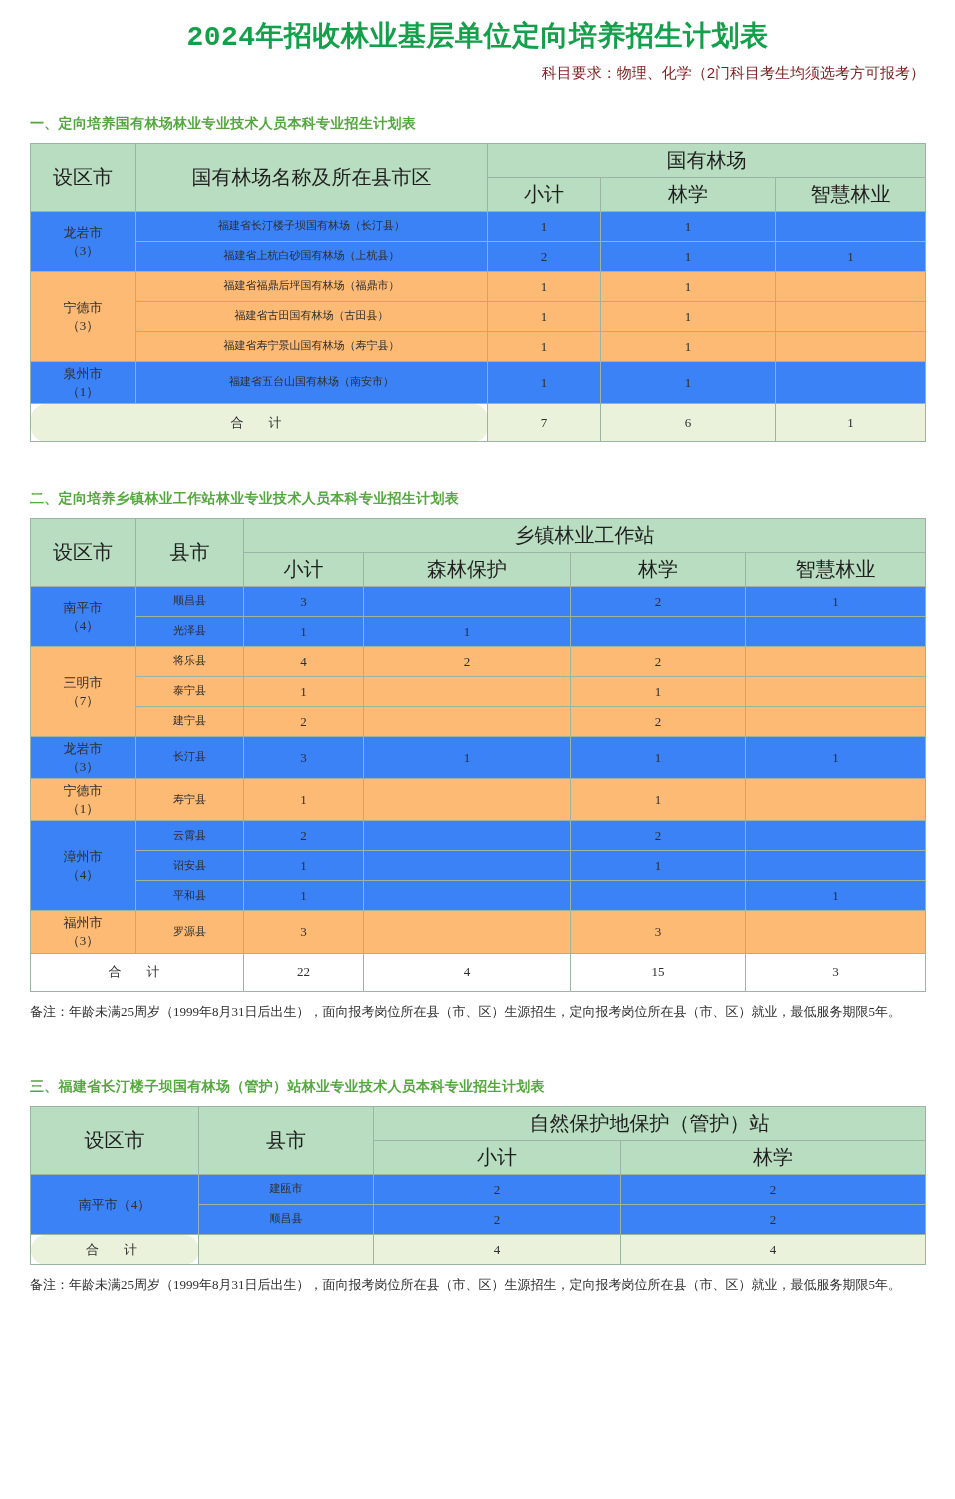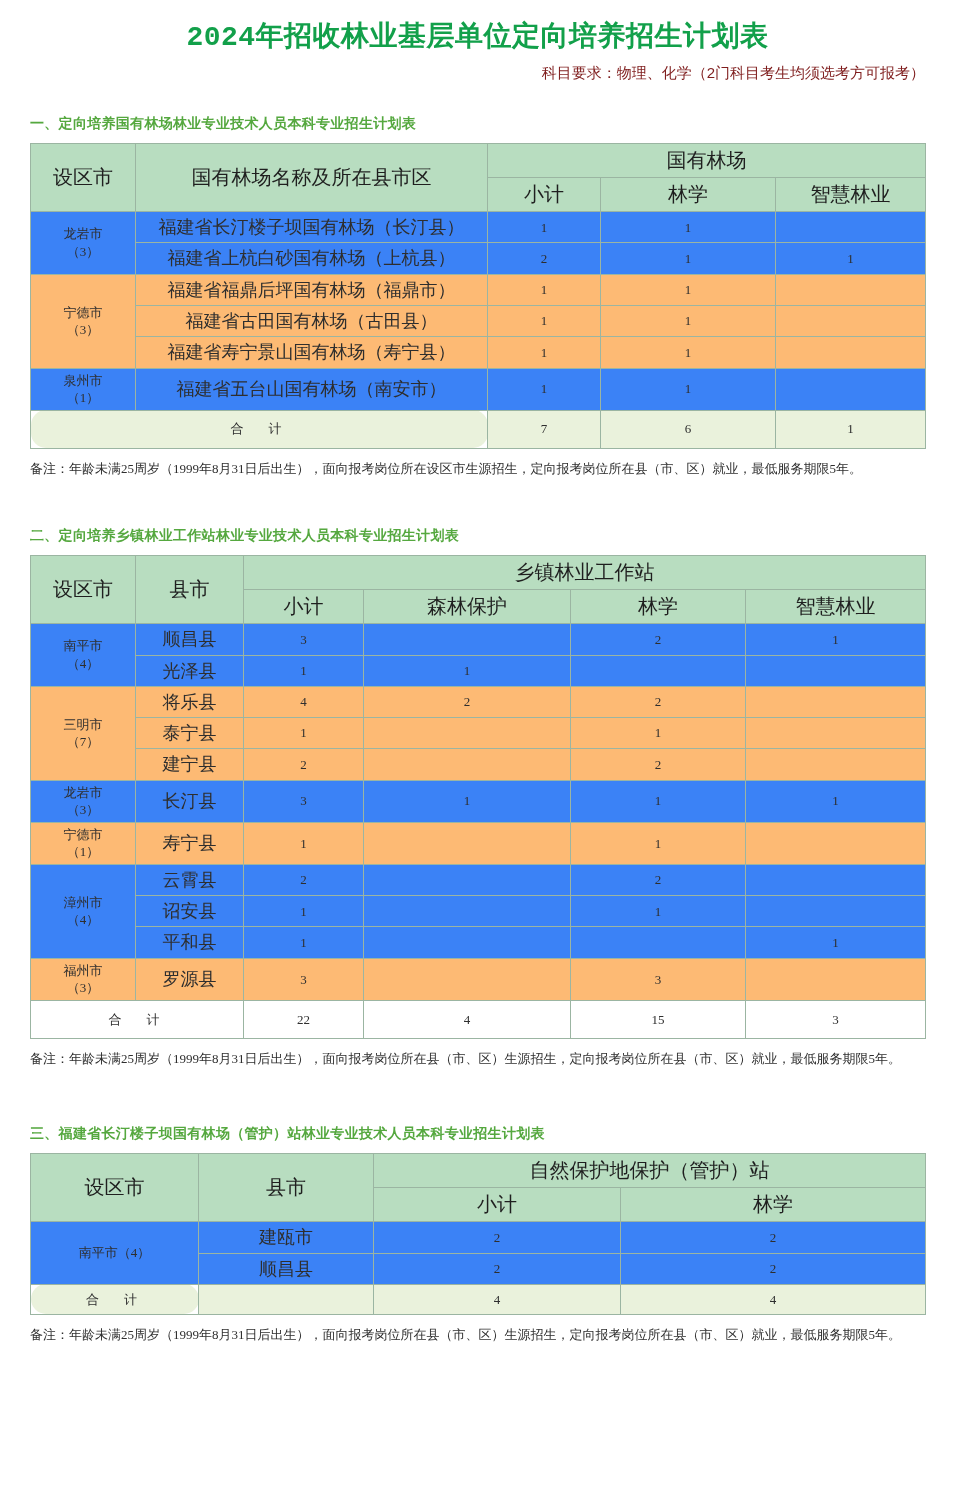--- a/index.html
+++ b/index.html
@@ -78,21 +78,21 @@
     height: 26px;
     margin-top: 12px;
   }
   tr.shade td { background: #fdba74; }
   tr.plain td { background: #3b82f6; }
   td.total-cell { background: #eaf2dc; }
   td.total-white { background: #ffffff; }
   .r1 { height: 30px; }
   .r2 { height: 38px; }
   .total-label { letter-spacing: 6px; border-radius: 15px; }
-  td.name-col { font-size: 18px; }
+  td.name-col { font-size: 11px; font-family: Liberation Mono, monospace; }
   td.num { font-size: 13px; }
 
   
   .note {
     font-family: "Liberation Serif", "DejaVu Serif", serif;
     font-size: 13px;
     color: #2e2e2e;
     line-height: 1.65;
     margin: 9px 0 0 0;
     width: 895px;
@@ -175,21 +175,20 @@
 
       <tr class="r2">
         <td colspan="2" class="total-cell total-label">合　计</td>
         <td class="total-cell num">7</td>
         <td class="total-cell num">6</td>
         <td class="total-cell num">1</td>
       </tr>
     </tbody>
   </table>
 
-  <p class="note">备注：年龄未满25周岁（1999年8月31日后出生），面向报考岗位所在设区市生源招生，定向报考岗位所在县（市、区）就业，最低服务期限5年。</p>
 
   <h2 class="section-heading sec2">二、定向培养乡镇林业工作站林业专业技术人员本科专业招生计划表</h2>
 
   <table class="plan">
     <colgroup>
       <col style="width:105px">
         <col style="width:108px">
       <col style="width:120px">
         <col style="width:207px">
         <col style="width:175px">

